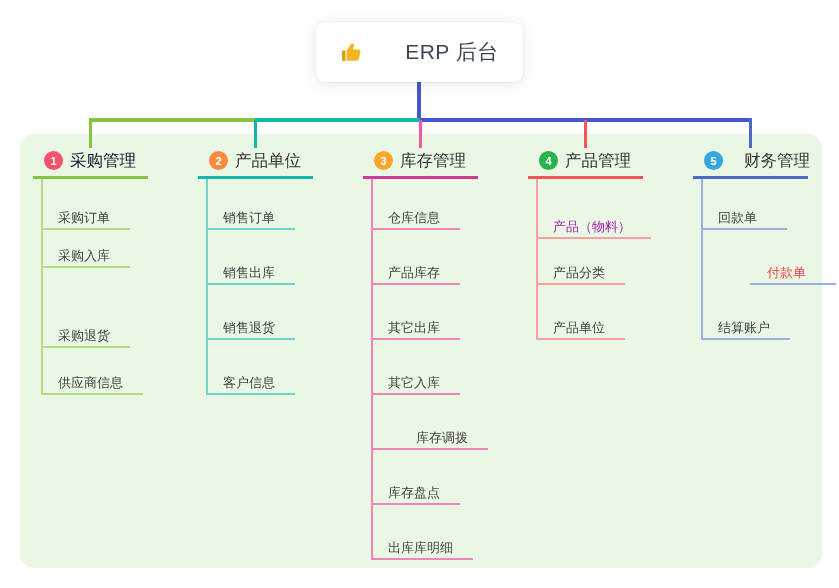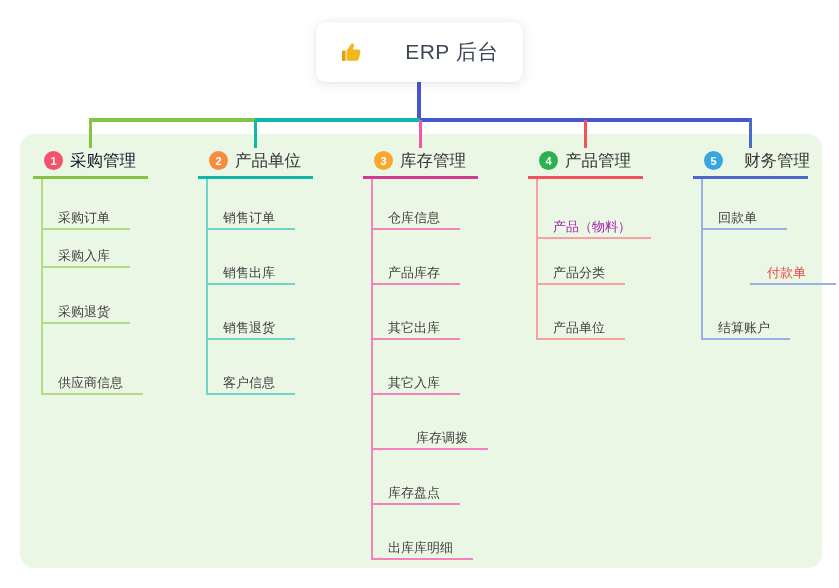--- a/index.html
+++ b/index.html
@@ -54,21 +54,21 @@
     </svg>
     <span class="root-title" style="color: rgb(61, 70, 86); margin-left: 31px;">ERP 后台</span>
   </div>
   <div id="branches">
       <div class="branch-header" style="left: 33px; top: 145px; width: 115px; border-bottom-color: rgb(133, 196, 64);">
         <span class="badge" style="background: rgb(244, 81, 108); color: rgb(255, 255, 255);">1</span>
         <span class="branch-label" style="color: #0f172a; text-align: center;">采购管理</span>
       </div>
       <div class="child-node" style="left: 41px; top: 207px; border-bottom-color: rgb(178, 220, 132); color: rgb(63, 63, 63);">采购订单</div>
       <div class="child-node" style="left: 41px; top: 245px; border-bottom-color: rgb(178, 220, 132); color: rgb(63, 63, 63);">采购入库</div>
-      <div class="child-node" style="left: 41px; top: 301px; border-bottom-color: rgb(178, 220, 132); color: rgb(63, 63, 63);">采购退货</div>
+      <div class="child-node" style="left: 41px; top: 325px; border-bottom-color: rgb(178, 220, 132); color: rgb(63, 63, 63);">采购退货</div>
       <div class="child-node" style="left: 41px; top: 372px; border-bottom-color: rgb(178, 220, 132); color: rgb(63, 63, 63);">供应商信息</div>
       <div class="branch-header" style="left: 198px; top: 145px; width: 115px; border-bottom-color: rgb(16, 183, 171);">
         <span class="badge" style="background: rgb(247, 140, 62); color: rgb(255, 255, 255);">2</span>
         <span class="branch-label" style="color: rgb(51, 51, 51);">产品单位</span>
       </div>
       <div class="child-node" style="left: 206px; top: 207px; border-bottom-color: rgb(112, 212, 202); color: rgb(63, 63, 63);">销售订单</div>
       <div class="child-node" style="left: 206px; top: 262px; border-bottom-color: rgb(112, 212, 202); color: rgb(63, 63, 63);">销售出库</div>
       <div class="child-node" style="left: 206px; top: 317px; border-bottom-color: rgb(112, 212, 202); color: rgb(63, 63, 63);">销售退货</div>
       <div class="child-node" style="left: 206px; top: 372px; border-bottom-color: rgb(112, 212, 202); color: rgb(63, 63, 63);">客户信息</div>
       <div class="branch-header" style="left: 363px; top: 145px; width: 115px; border-bottom-color: rgb(210, 59, 146);">

